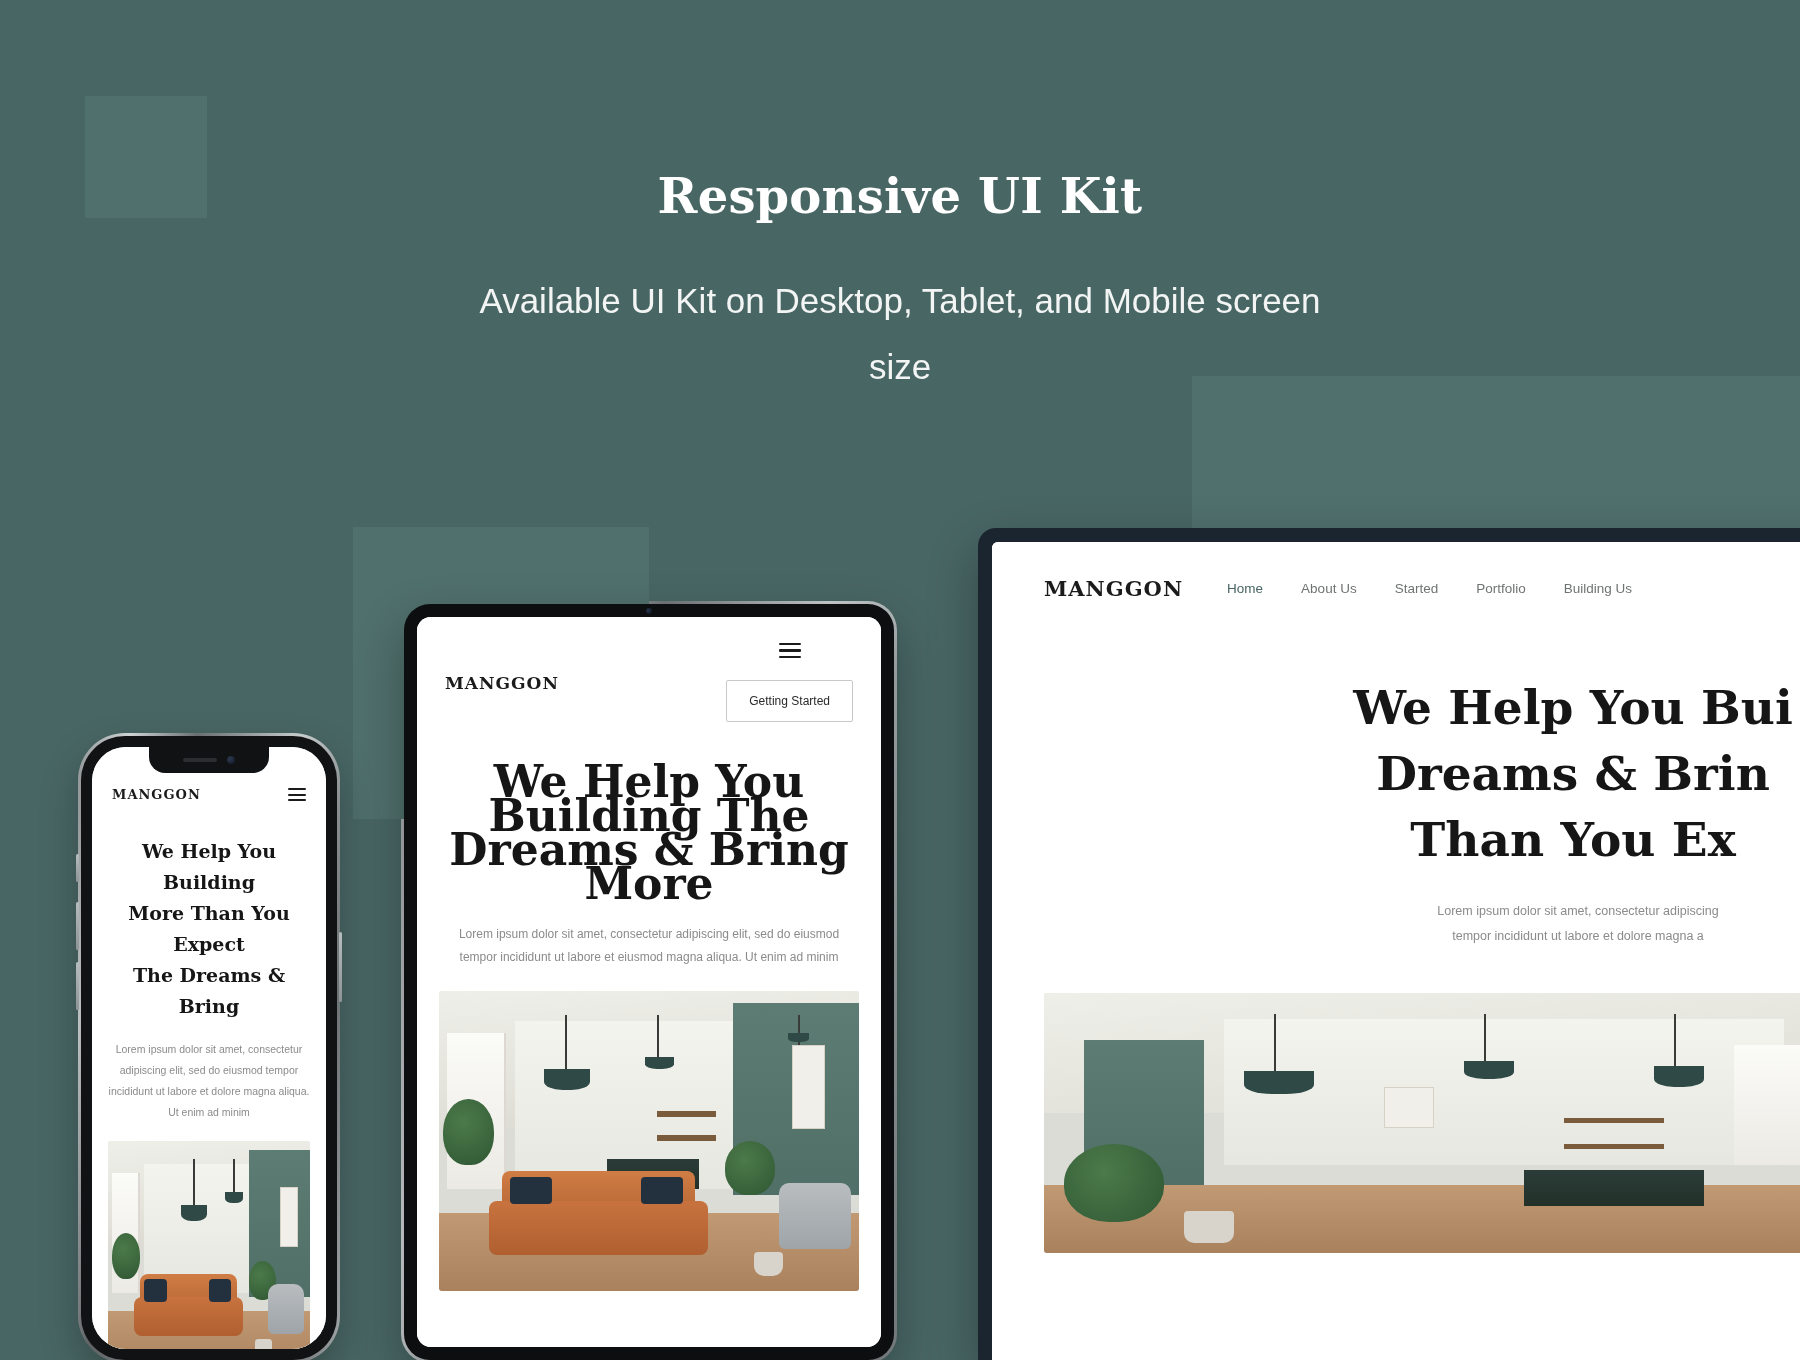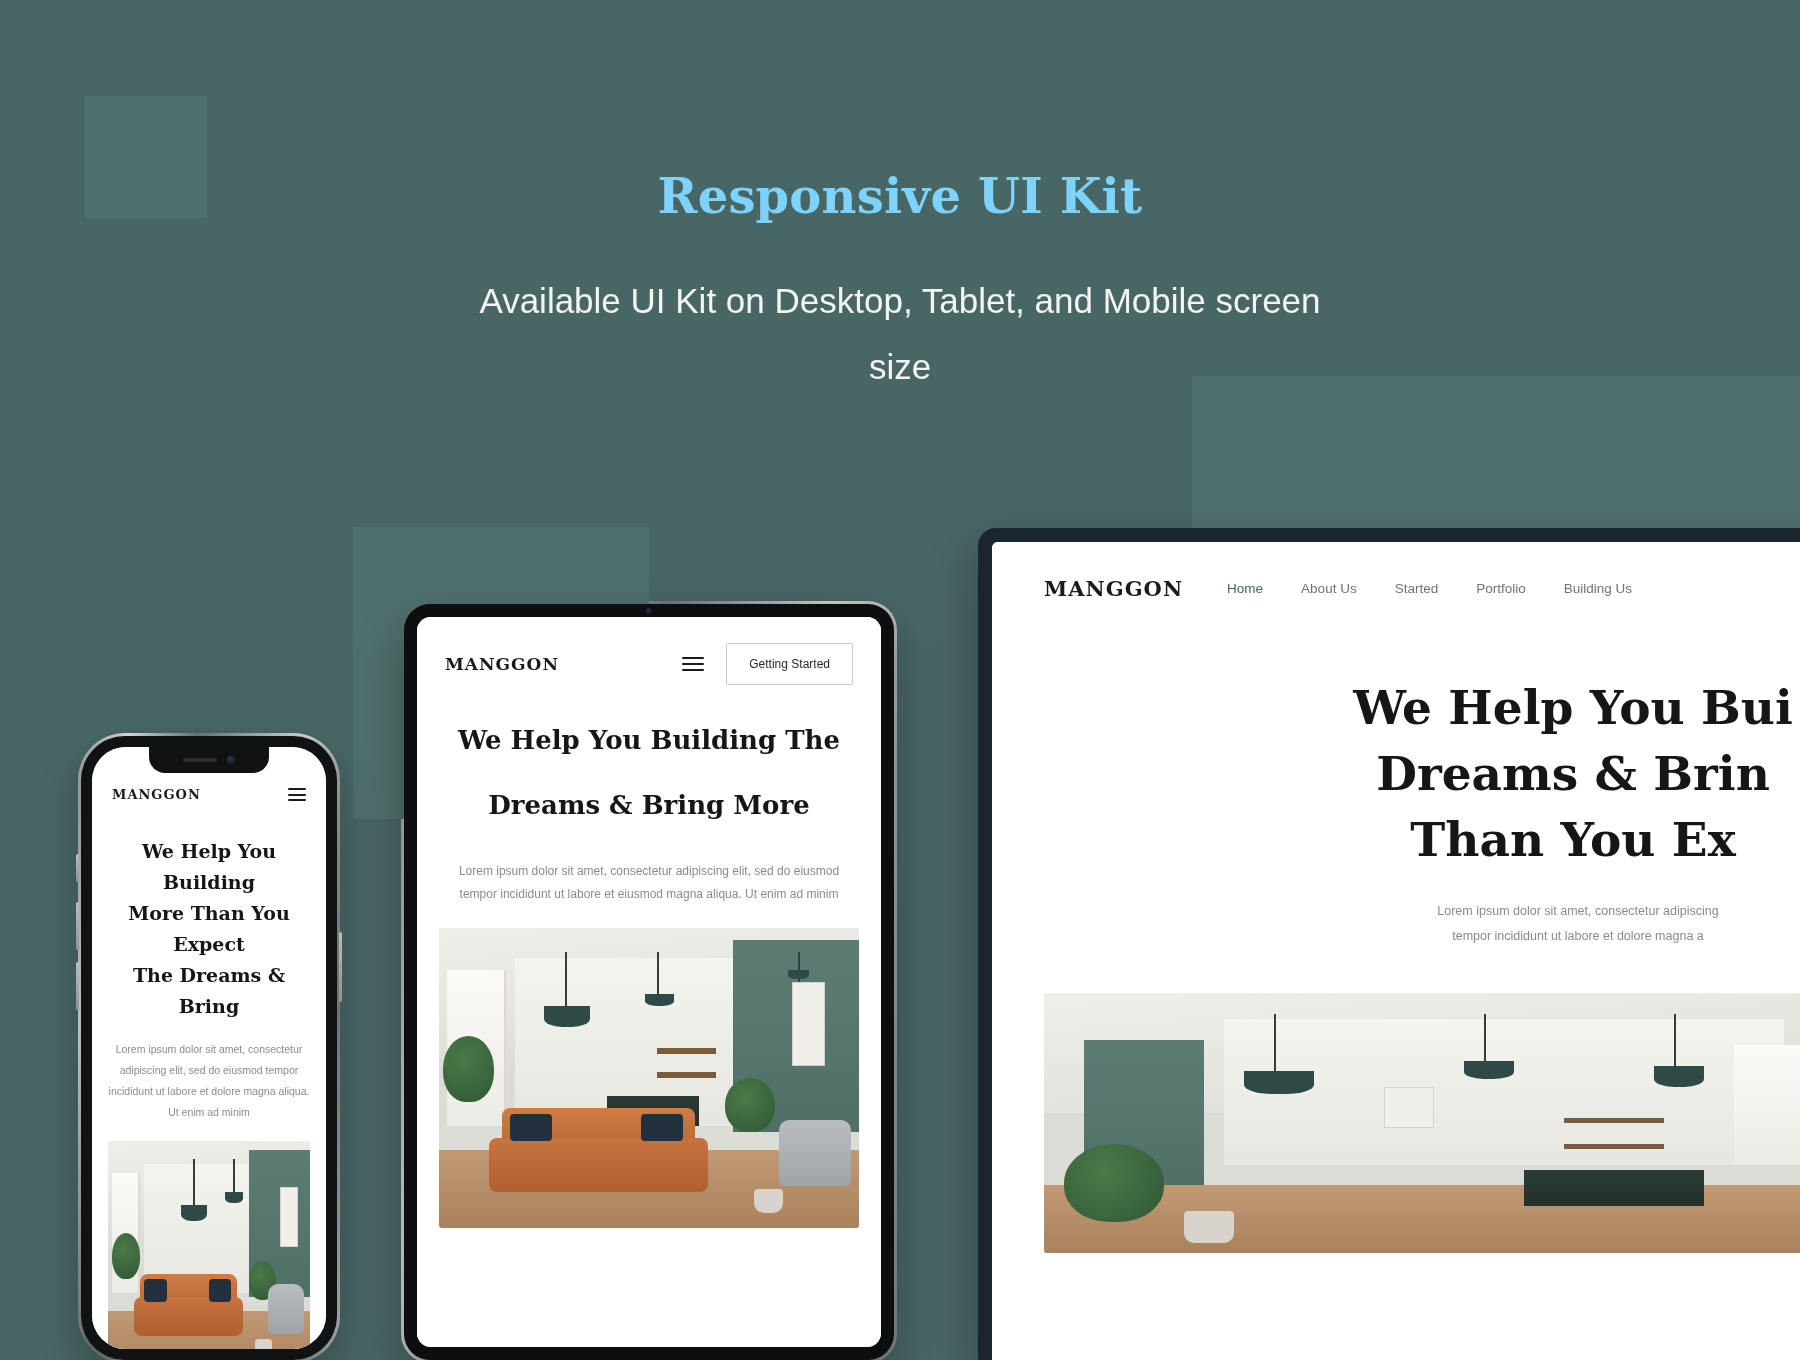--- a/index.html
+++ b/index.html
@@ -16,21 +16,21 @@
   #deco-mid{ left:353px; top:527px; width:296px; height:292px; }
   #deco-br { left:1192px;top:376px; width:608px; height:420px; }
 
   
   #hero { position:absolute; left:0; top:0; width:1800px; text-align:center; }
   #hero-title {
     margin-top:168px;
     font-family:"DejaVu Serif", serif;
     font-weight:700;
     font-size:48px;
-    color:#7dd3fc;
+    color:#ffffff;
     letter-spacing:0.2px;
   }
   #hero-sub {
     margin-top:44px;
     font-size:35px;
     line-height:66px;
     color:#f2f5f4;
     font-weight:400;
     max-width:900px;
     margin-left:auto;
@@ -149,29 +149,29 @@
     border-radius:14px; overflow:hidden; position:relative;
   }
   #tablet-camera {
     position:absolute; left:50%; transform:translateX(-50%); top:4px;
     width:6px; height:6px; border-radius:50%;
     background:radial-gradient(circle at 35% 35%,#26344c,#0b1019);
     z-index:6;
   }
   #tablet .site-head { padding:26px 28px 0 28px; }
   #tablet .brand { font-size:17px; }
-  #tablet .head-right { display:flex; align-items:center; gap:22px; }
+  #tablet .head-right { display:flex; align-items:center; gap:22px;flex-direction:column; }
   #tablet .hamburger { width:22px; height:15px; }
   #tablet .hamburger span { height:2.4px; }
   #getting-started-btn {
     border:1px solid #c9c9c9; background:#fff;
     padding:13px 22px; font-size:12px; color:#2a2a2a;
     border-radius:2px; white-space:nowrap;
   }
-  #tablet .site-h1 { font-size:26px; line-height:65px; margin:23px 22px 0 22px; }
+  #tablet .site-h1 { font-size:44px; line-height:34px; margin:43px 22px 0 22px; }
   #tablet .site-p  { font-size:12px; line-height:23px; margin:22px 36px 0 36px; }
   #tablet .photo   { margin:22px 22px 0 22px; height:300px; border-radius:3px; }
 
   
   #desktop {
     position:absolute; left:978px; top:528px;
     width:900px; height:832px;
     background:#1b2530;
     border-radius:18px 18px 0 0;
     box-shadow:0 20px 50px rgba(0,0,0,.3);

